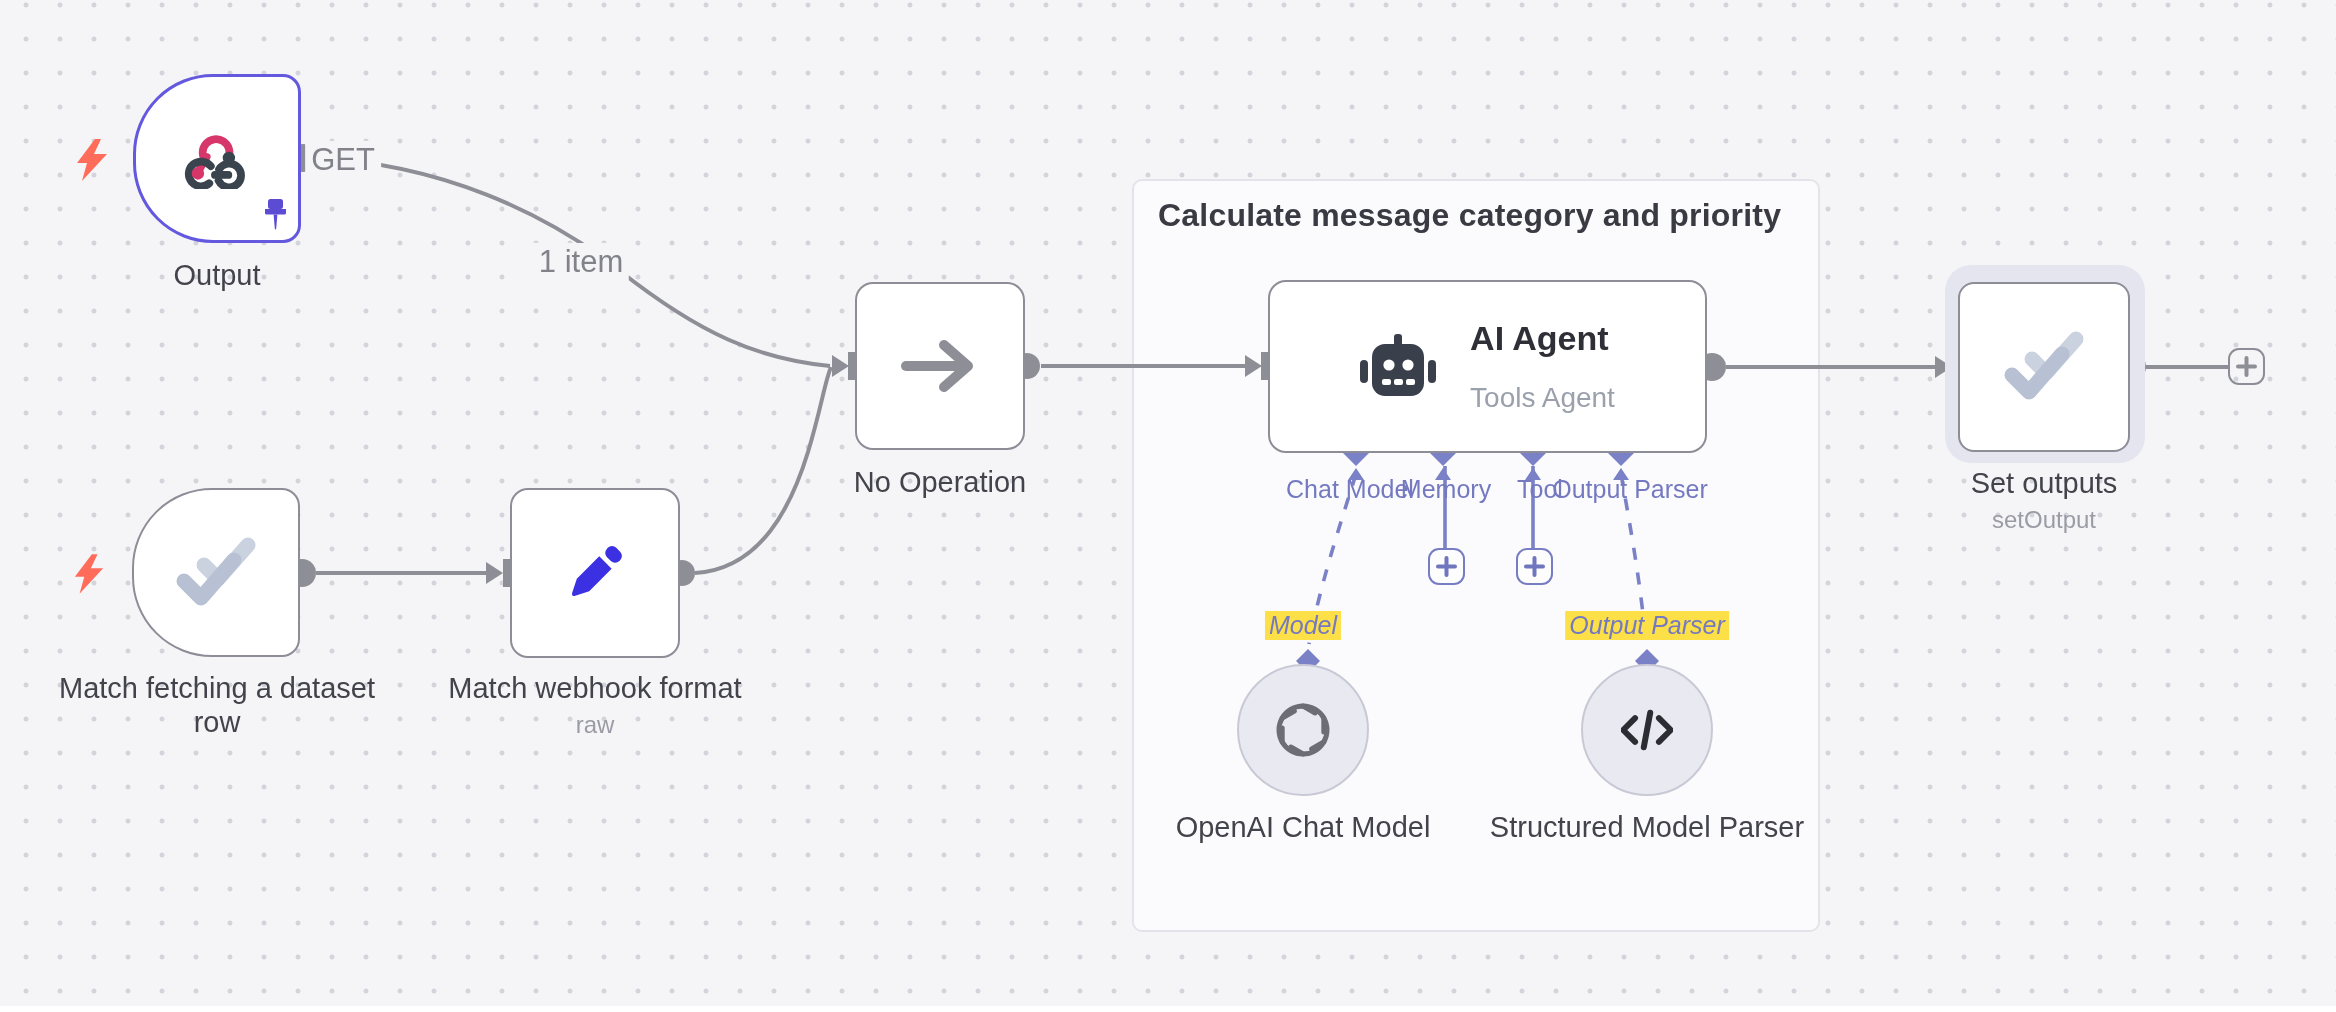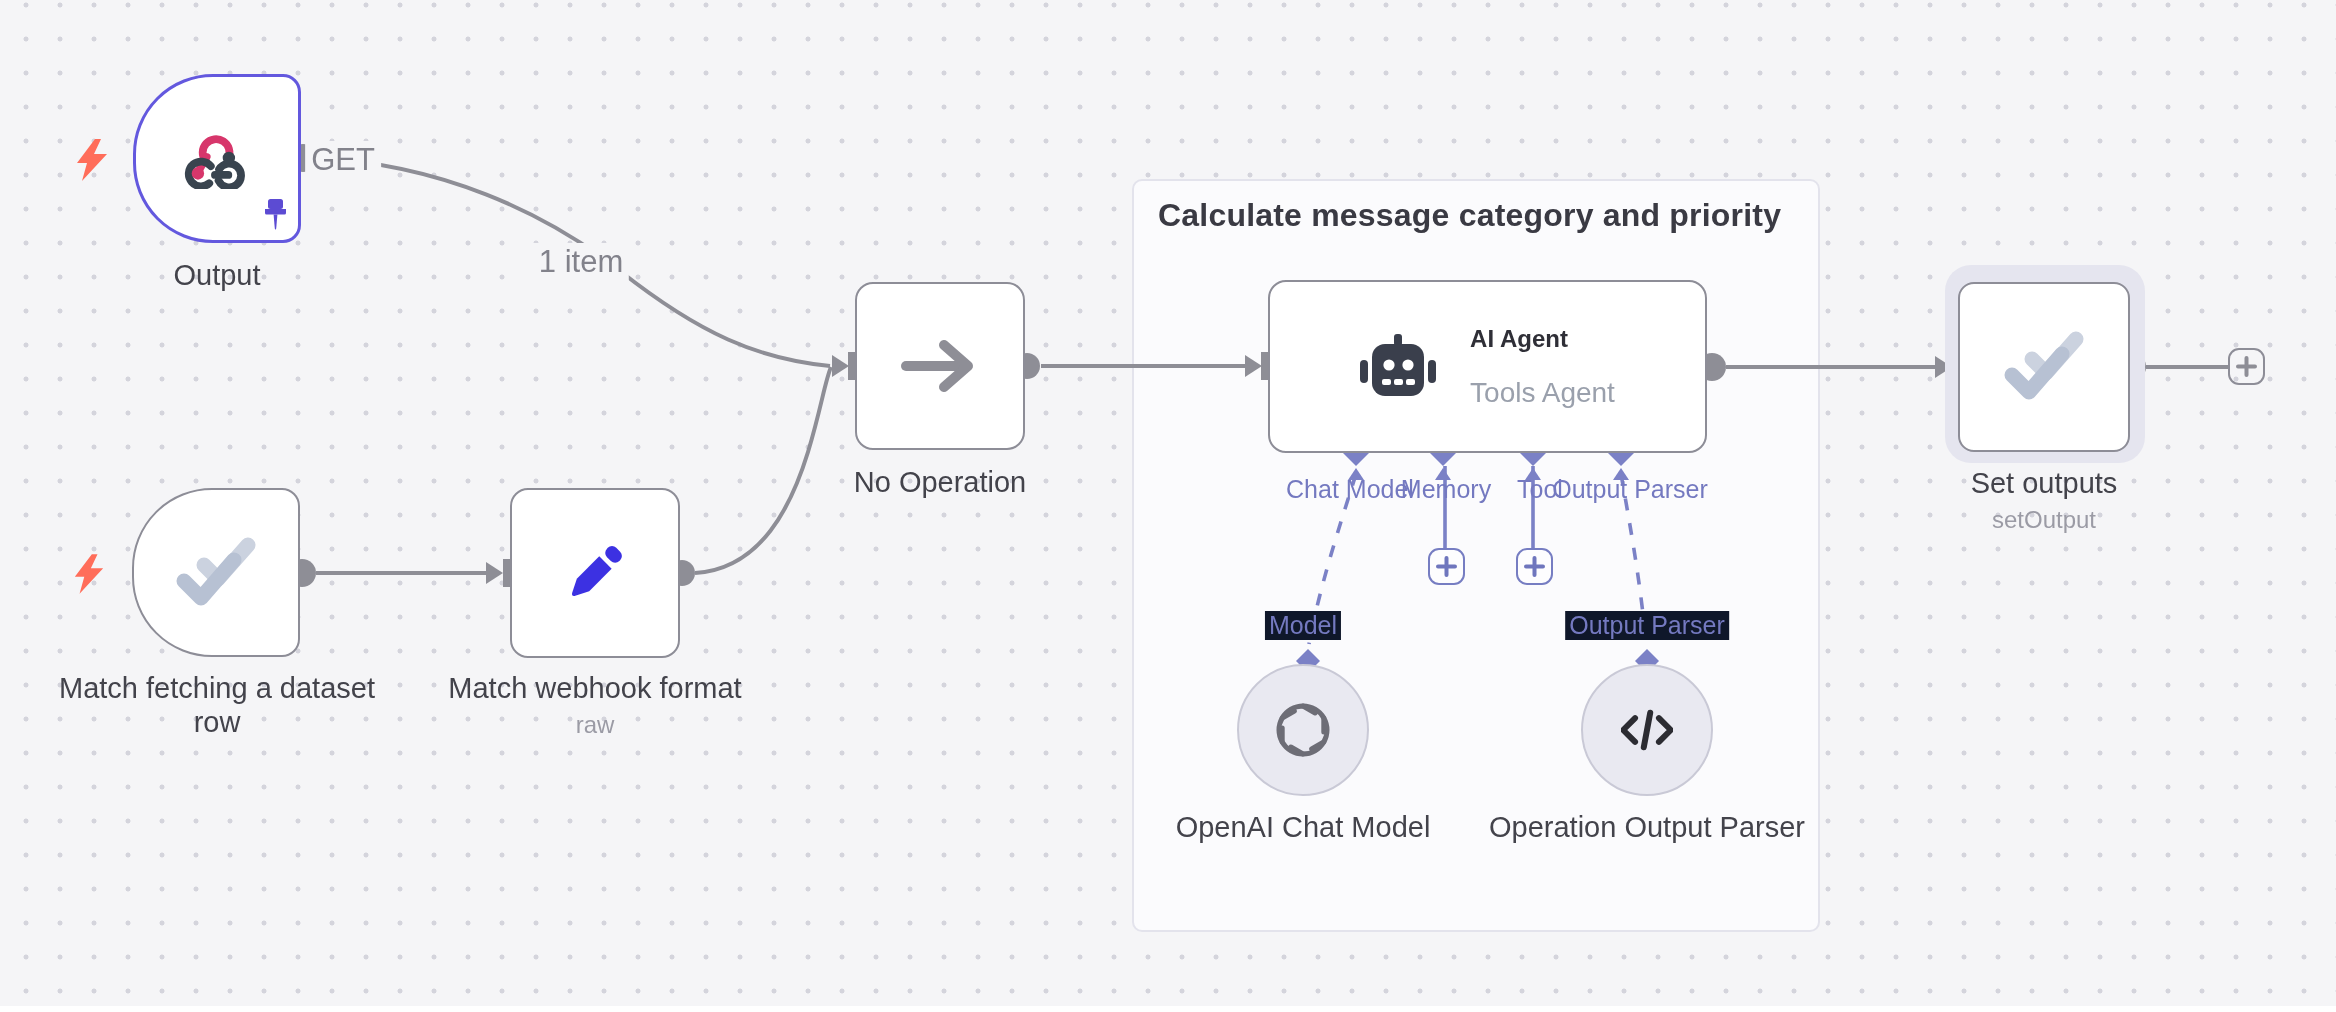--- a/index.html
+++ b/index.html
@@ -36,28 +36,28 @@
     position:absolute;background:#e5e5ef;border-radius:26px;z-index:2;
   }
   .node-label{
     position:absolute;z-index:4;text-align:center;
     font-size:29px;font-weight:500;color:#43434b;line-height:1.18;
     left:50%;transform:translateX(-50%);
   }
   .node-sub{
     font-size:24px;font-weight:400;color:#9b9ba5;margin-top:6px;
   }
-  .agent-text .t{font-size:24px;font-weight:700;color:#2f2f37;}
+  .agent-text .t{font-size:34px;font-weight:700;color:#2f2f37;}
   .agent-text .s{font-size:28px;font-weight:400;color:#9aa0ac;margin-top:24px;}
   
   .ind-label{
     position:absolute;z-index:4;font-size:25px;color:#7479c0;font-weight:500;
     transform:translateX(-50%);white-space:nowrap;
   }
-  .ind-label.bg{background:#0f172a;padding:0 4px;}
+  .ind-label.bg{background:#fde047;padding:0 4px;font-style:italic;}
   
   .wire-label{
     position:absolute;z-index:4;font-size:31px;color:#82828b;
     background:#f5f5f7;padding:1px 6px;transform:translate(-50%,-50%);white-space:nowrap;
   }
   
   .subnode{
     position:absolute;z-index:3;border-radius:50%;
     background:#e9e9f1;border:2.5px solid #c9c9d6;box-sizing:border-box;
     display:flex;align-items:center;justify-content:center;
@@ -275,21 +275,21 @@
 
 <div class="subnode" style="left:1581px;top:664px;width:132px;height:132px;">
   <svg width="52" height="44" viewBox="0 0 48 40">
     <g stroke="#2c2c32" stroke-width="5.5" fill="none" stroke-linecap="round" stroke-linejoin="round">
       <polyline points="13,9 2,20 13,31"></polyline>
       <polyline points="35,9 46,20 35,31"></polyline>
       <line x1="27" y1="4" x2="21" y2="36"></line>
     </g>
   </svg>
 </div>
-<div class="node-label" style="left:1647px;top:810px;width:330px;">Operation Output Parser</div>
+<div class="node-label" style="left:1647px;top:810px;width:330px;">Structured Model Parser</div>
 
 <div class="halo" style="left:1945px;top:265px;width:200px;height:198px;"></div>
 <div class="node square" style="left:1958px;top:282px;width:172px;height:170px;border-radius:16px;">
   <svg width="88" height="80" viewBox="0 0 88 80">
     <g fill="none" stroke-linecap="round" stroke-linejoin="round" stroke-width="15">
       <path d="M32,32 L46,46 L76,12" stroke="#cbd2df"></path>
       <path d="M12,48 L29,65 L62,27" stroke="#b7c1d3"></path>
     </g>
   </svg>
 </div>

